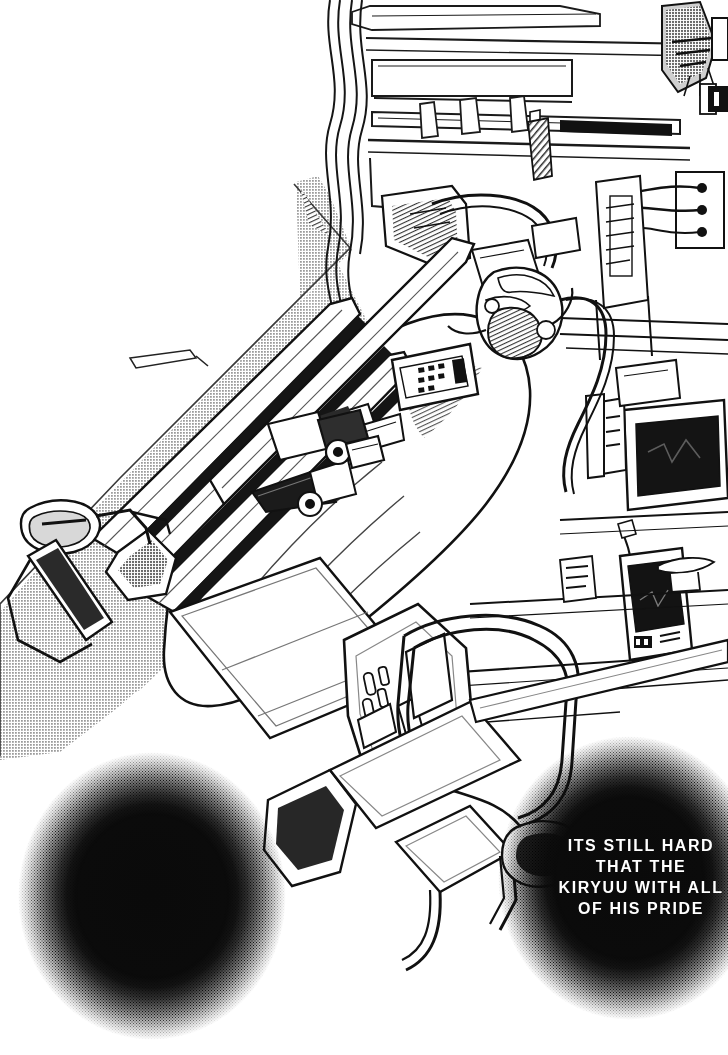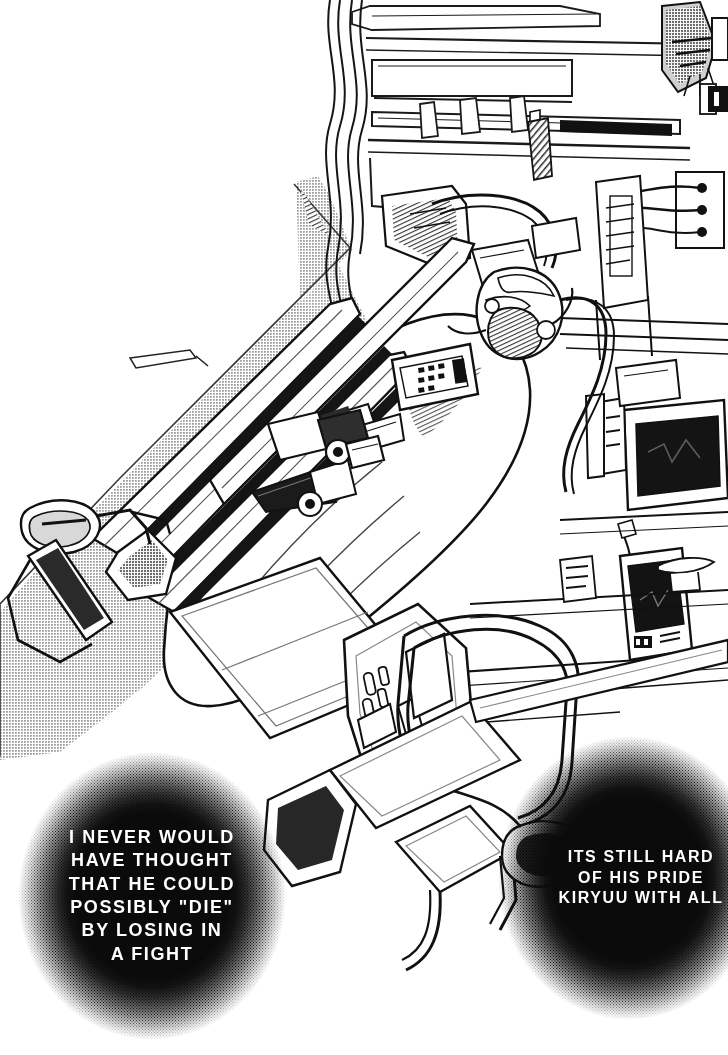--- a/index.html
+++ b/index.html
@@ -420,32 +420,25 @@
         <path d="M520,826 C544,816 574,822 582,842 C590,862 574,882 548,886 C522,890 502,876 502,856 C502,840 508,830 520,826 Z"></path>
         <path d="M528,836 C546,830 566,834 572,846 C578,860 566,874 548,876 C530,878 516,868 516,856 C516,846 520,839 528,836 Z" fill="#2a2a2a" stroke="none"></path>
       </g>
 
     </g>
   </svg>
   </div>
 
   <div class="balloon" id="balloon-left">
     <div class="blob"></div>
-    <div class="btext">
-      <span class="line">I NEVER WOULD</span>
-      <span class="line">HAVE THOUGHT</span>
-      <span class="line">THAT HE COULD</span>
-      <span class="line">POSSIBLY "DIE"</span>
-      <span class="line">BY LOSING IN</span>
-      <span class="line">A FIGHT</span>
-    </div>
   </div>
 
   <div class="balloon" id="balloon-right">
     <div class="blob"></div>
     <div class="btext">
       <span class="line">ITS STILL HARD</span>
+      <span class="line">THAT THE</span>
+      <span class="line">KIRYUU WITH ALL</span>
       <span class="line">OF HIS PRIDE</span>
-      <span class="line">KIRYUU WITH ALL</span>
     </div>
   </div>
 
 </div>
 
 </body></html>

